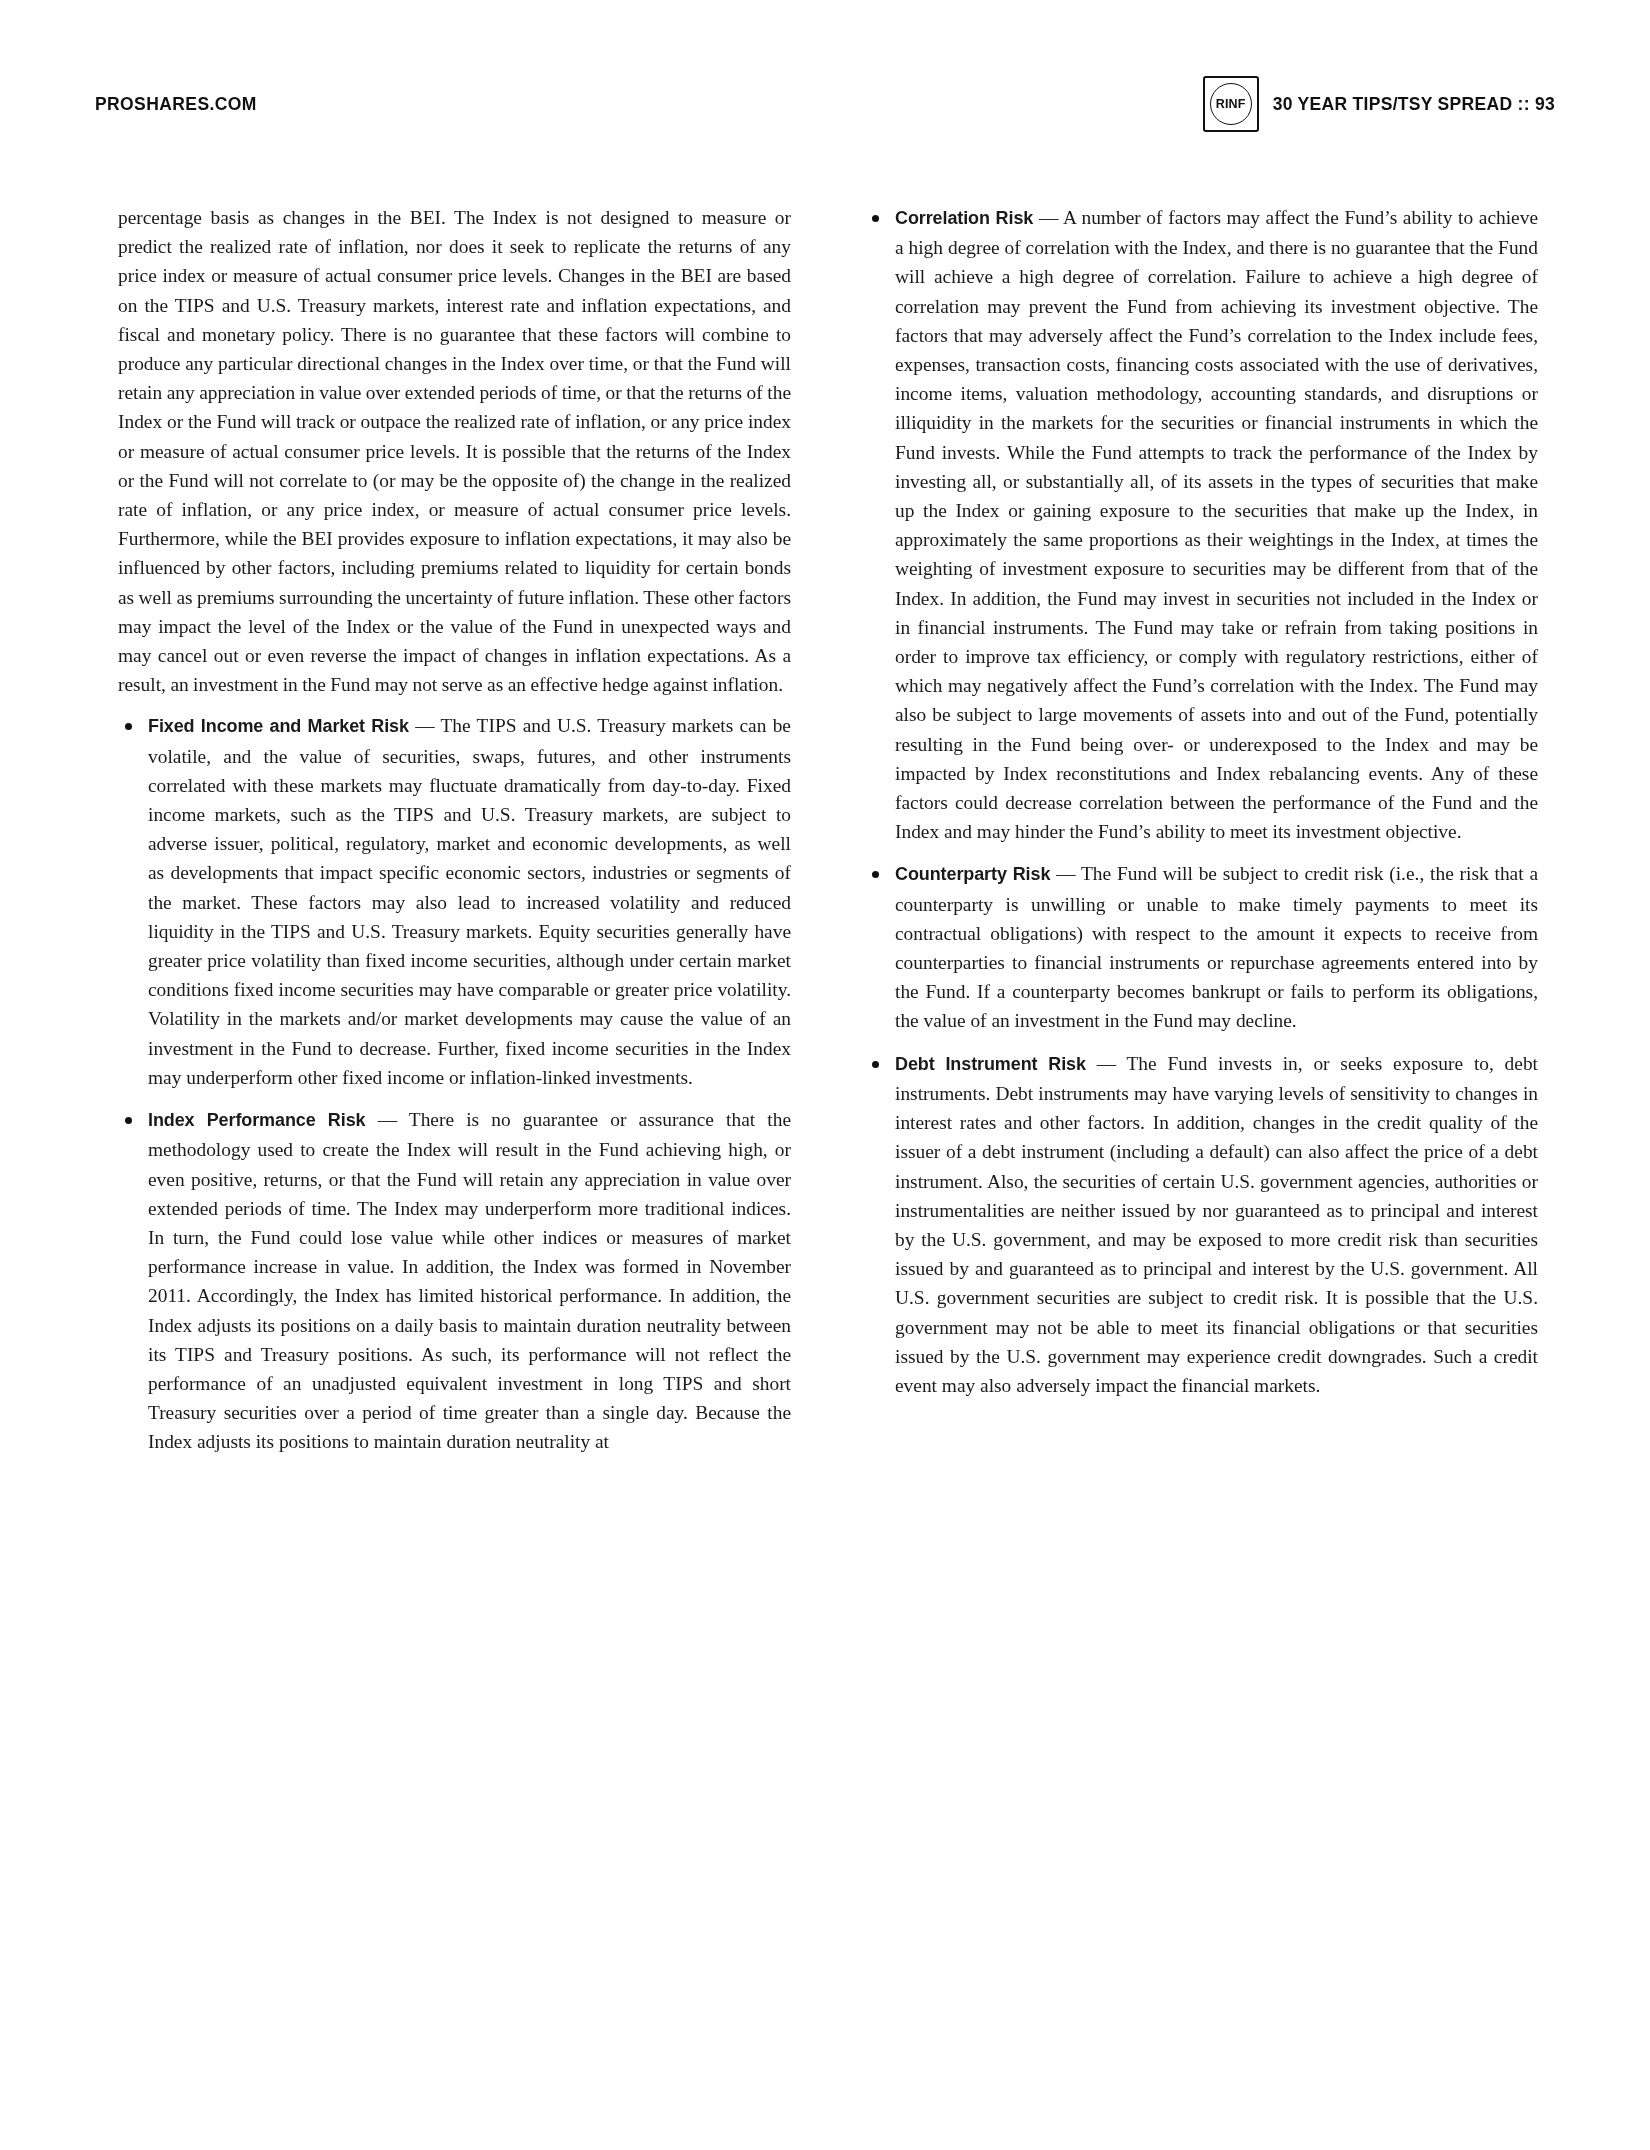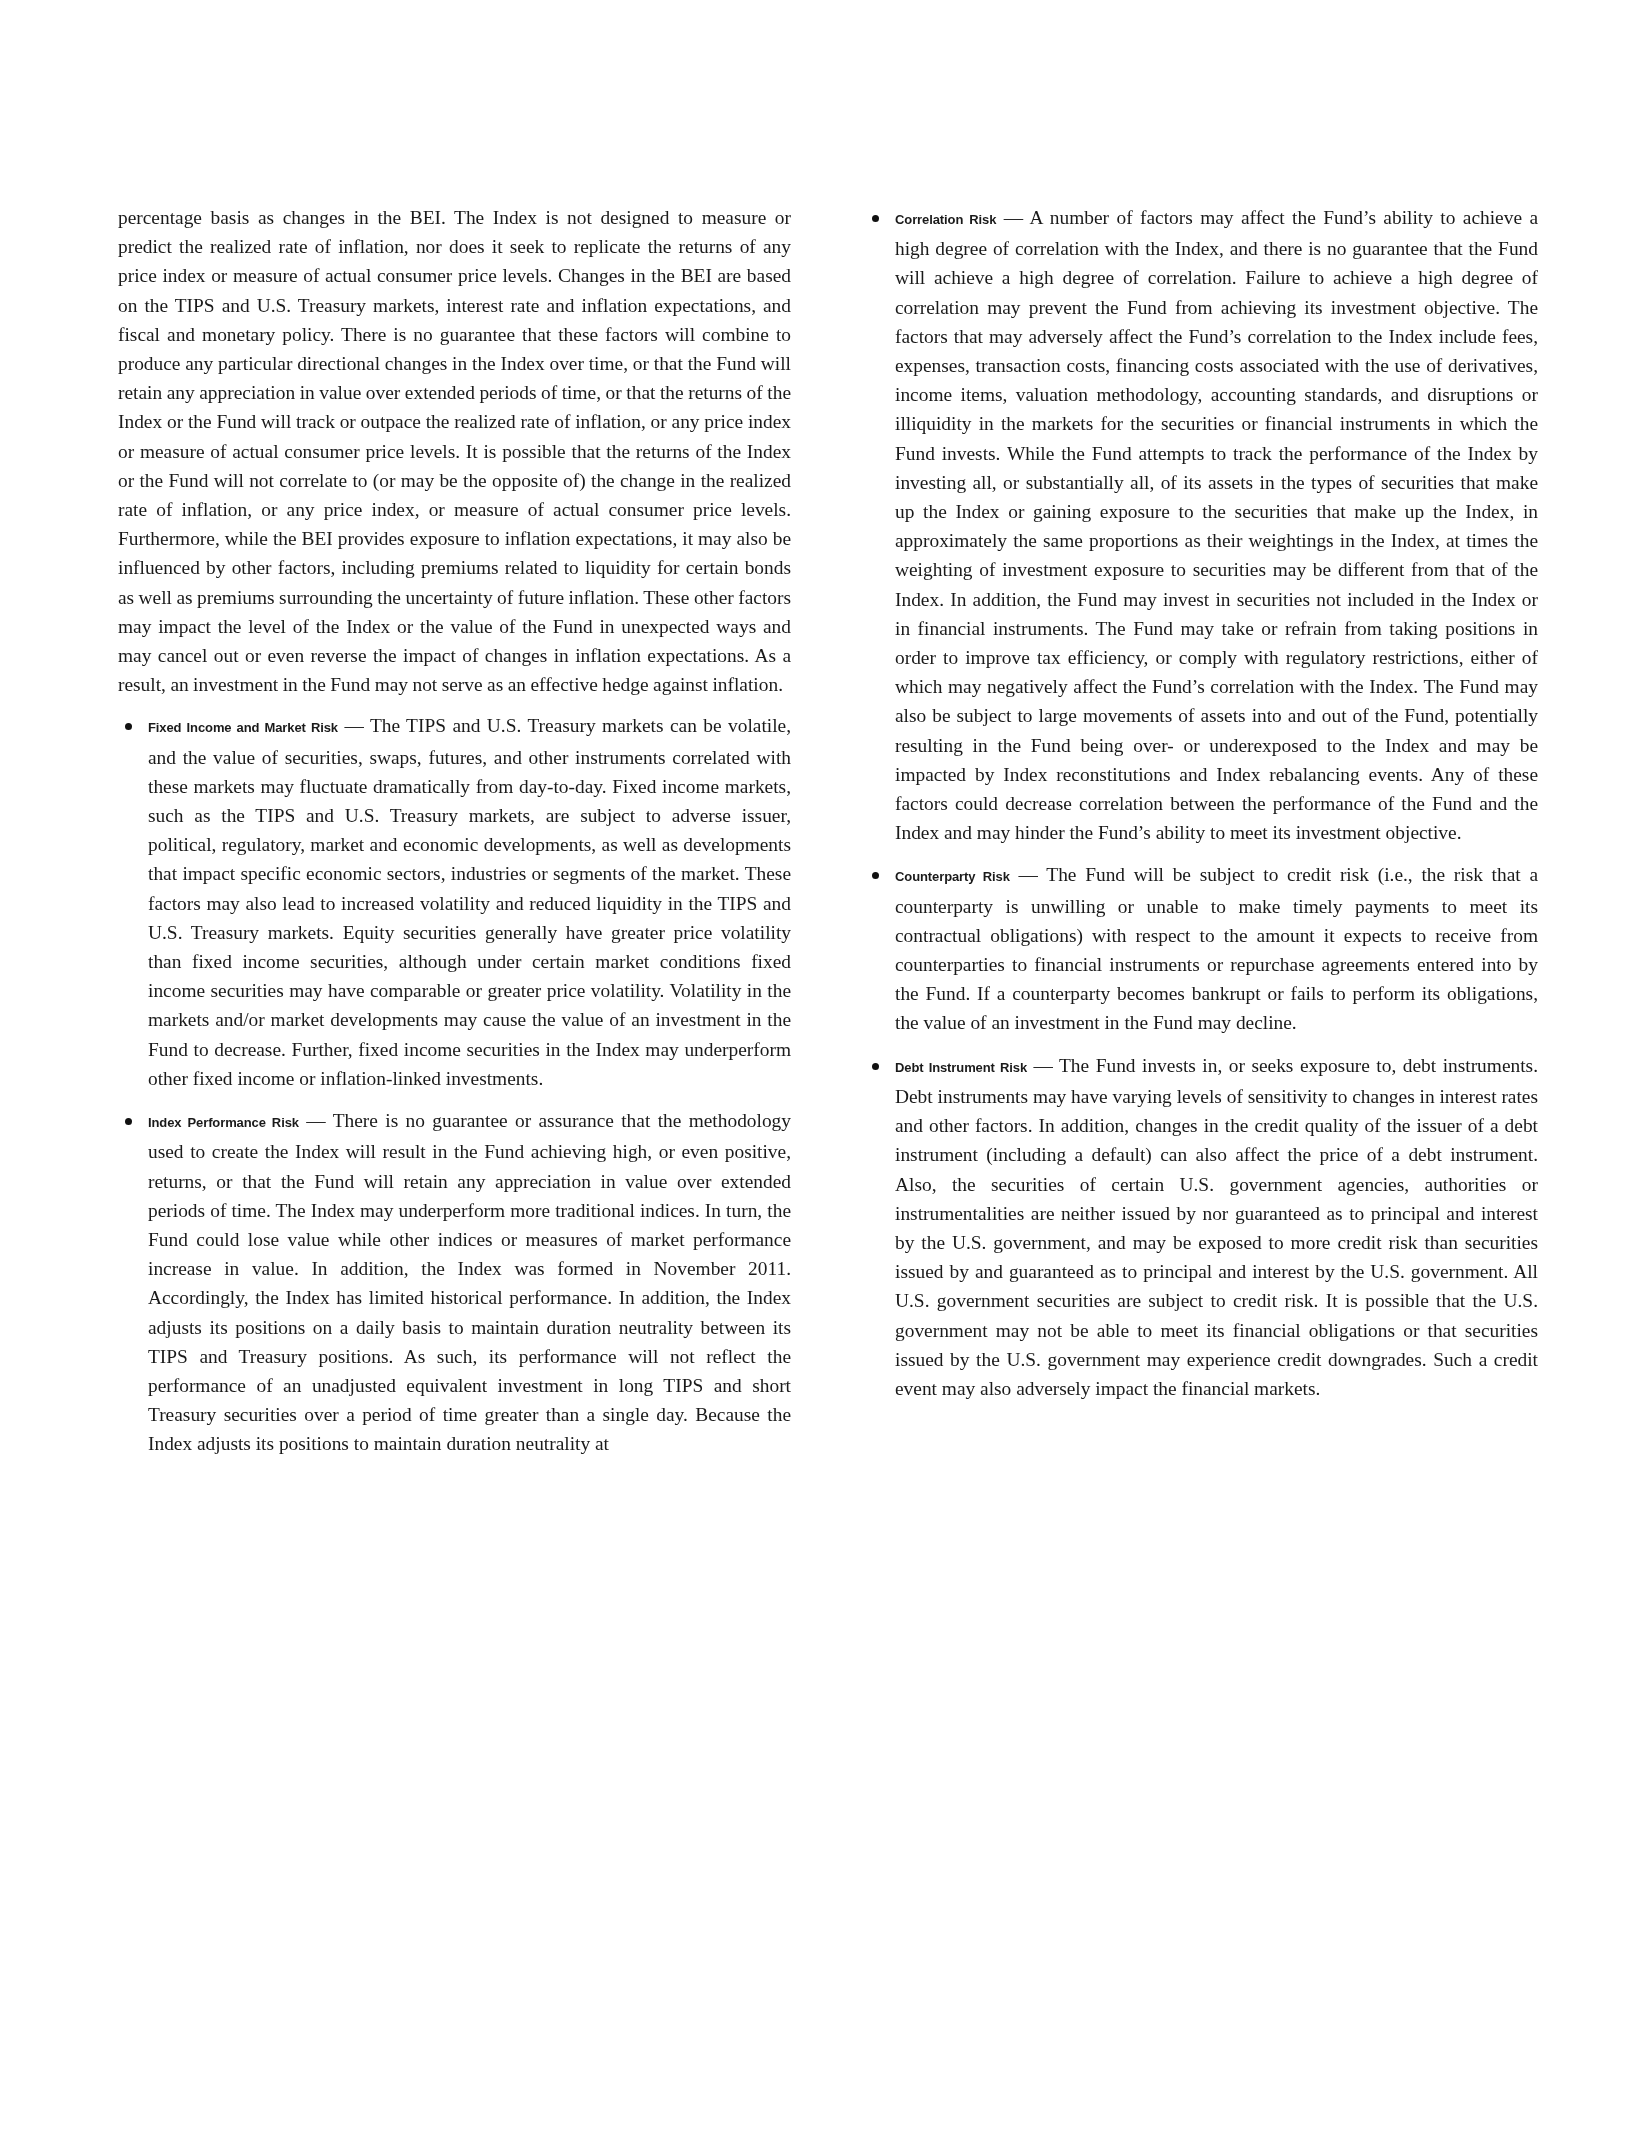--- a/index.html
+++ b/index.html
@@ -119,32 +119,41 @@
     left: 7px;
     top: 12px;
     width: 7px;
     height: 7px;
     background: #111;
     border-radius: 50%;
   }
   .term {
     font-family: "Liberation Sans", sans-serif;
     font-weight: bold;
-    font-size: 13px;
+    font-size: 18px;
     letter-spacing: -0.1px;
   }
   .tight {
     word-spacing: -0.4px;
   }
 </style>
 </head>
 <body>
 
 <div class="page">
 
+  <div class="header">
+    <div class="header-left">PROSHARES.COM</div>
+    <div class="header-right">
+      <div class="ticker-badge">
+        <div class="circle">RINF</div>
+      </div>
+      <div class="header-title">30 YEAR TIPS/TSY SPREAD  ::  93</div>
+    </div>
+  </div>
 
   <div class="columns">
 
     <div class="col">
       <p class="body tight">percentage basis as changes in the BEI. The Index is not designed to measure or predict the realized rate of inflation, nor does it seek to replicate the returns of any price index or measure of actual consumer price levels. Changes in the BEI are based on the TIPS and U.S. Treasury markets, interest rate and inflation expectations, and fiscal and monetary policy. There is no guarantee that these factors will combine to produce any particular directional changes in the Index over time, or that the Fund will retain any appreciation in value over extended periods of time, or that the returns of the Index or the Fund will track or outpace the realized rate of inflation, or any price index or measure of actual consumer price levels. It is possible that the returns of the Index or the Fund will not correlate to (or may be the opposite of) the change in the realized rate of inflation, or any price index, or measure of actual consumer price levels. Furthermore, while the BEI provides exposure to inflation expectations, it may also be influenced by other factors, including premiums related to liquidity for certain bonds as well as premiums surrounding the uncertainty of future inflation. These other factors may impact the level of the Index or the value of the Fund in unexpected ways and may cancel out or even reverse the impact of changes in inflation expectations. As a result, an investment in the Fund may not serve as an effective hedge against inflation.</p>
       <ul class="bullets">
         <li class="body">
           <span class="term">Fixed Income and Market Risk</span><span> — The TIPS and U.S. Treasury markets can be volatile, and the value of securities, swaps, futures, and other instruments correlated with these markets may fluctuate dramatically from day-to-day. Fixed income markets, such as the TIPS and U.S. Treasury markets, are subject to adverse issuer, political, regulatory, market and economic developments, as well as developments that impact specific economic sectors, industries or segments of the market. These factors may also lead to increased volatility and reduced liquidity in the TIPS and U.S. Treasury markets. Equity securities generally have greater price volatility than fixed income securities, although under certain market conditions fixed income securities may have comparable or greater price volatility. Volatility in the markets and/or market developments may cause the value of an investment in the Fund to decrease. Further, fixed income securities in the Index may underperform other fixed income or inflation-linked investments.</span>
         </li>
         <li class="body">

